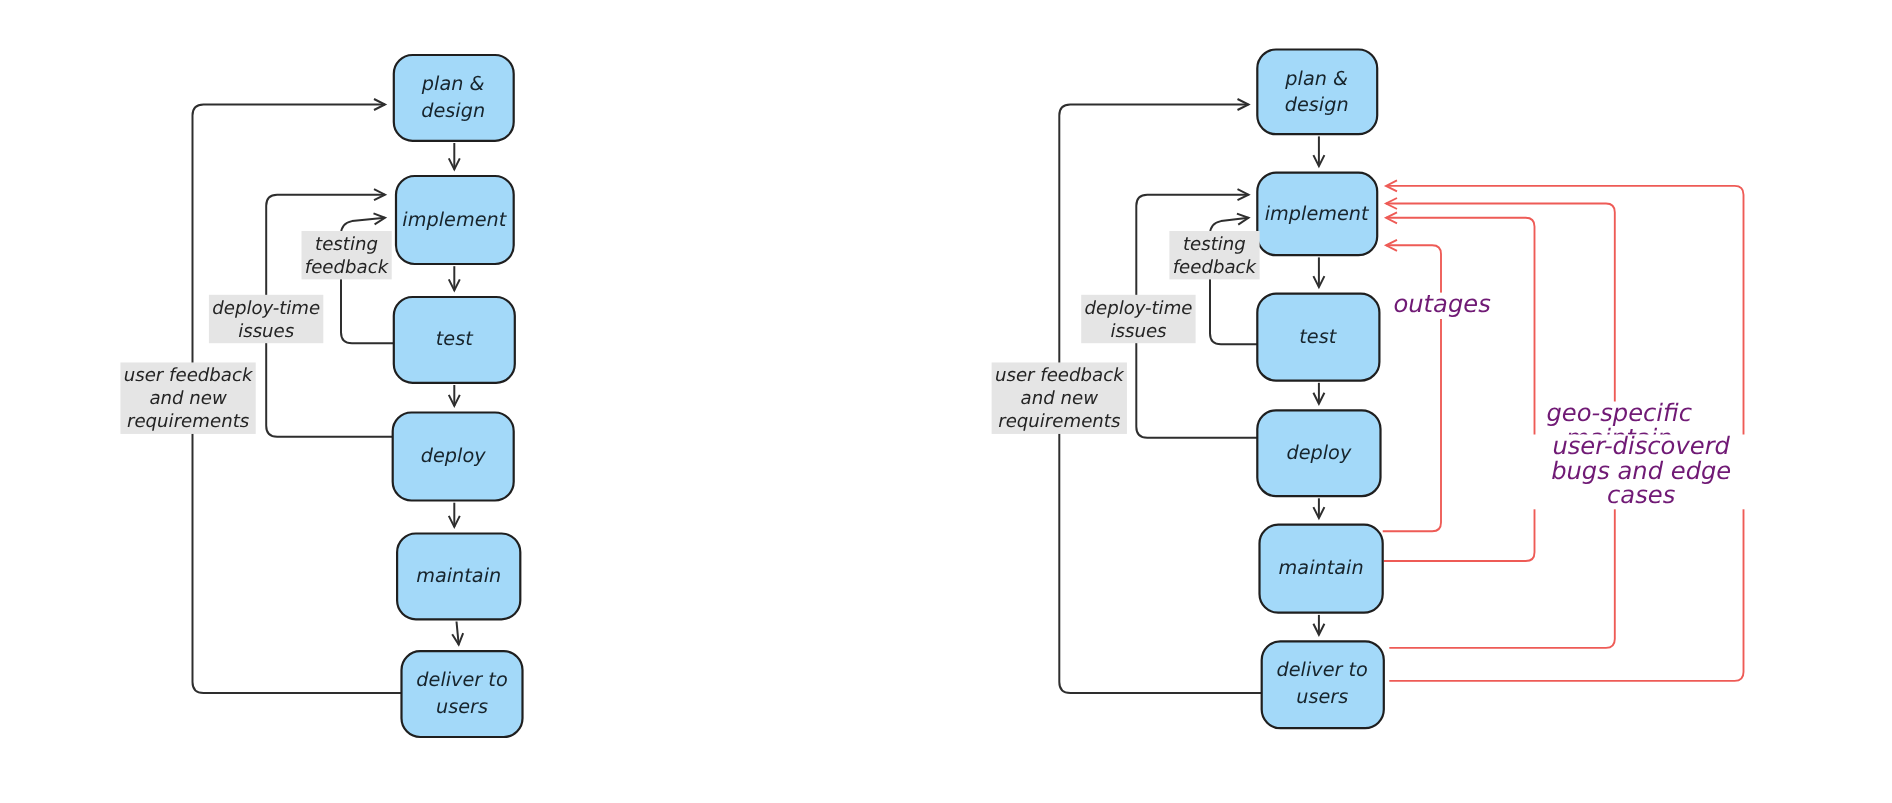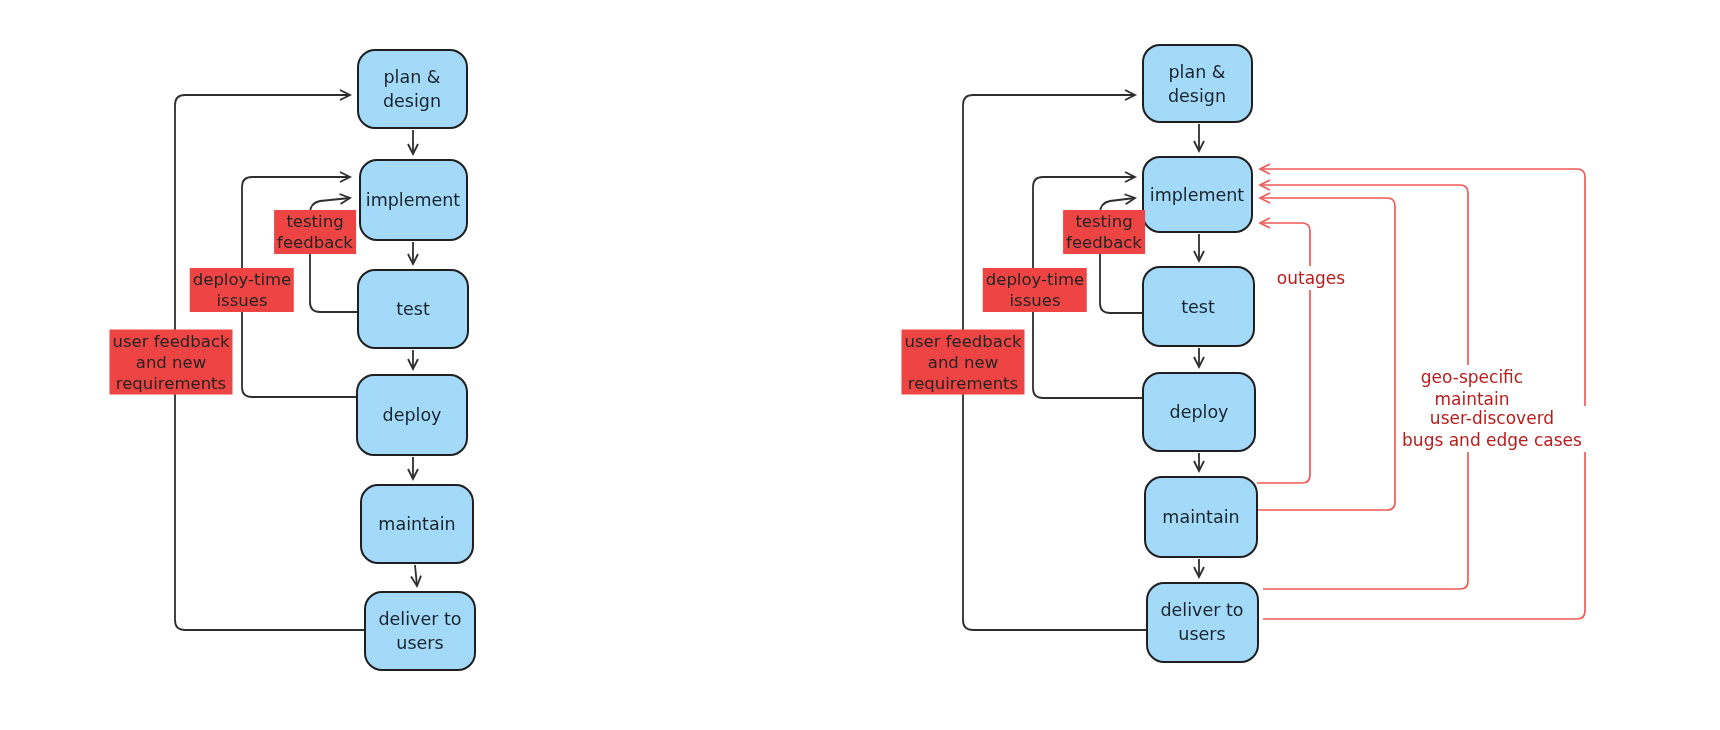--- a/index.html
+++ b/index.html
@@ -2,49 +2,50 @@
 <html><head>
 <meta charset="utf-8">
 <style>
   html,body{margin:0;padding:0;background:#ffffff;}
   #canvas{
     position:relative;
     width:1720px;height:730px;
     background:#ffffff;
     font-family:"DejaVu Sans", sans-serif;
     overflow:hidden;
+    font-style:italic;
   }
   #wires{position:absolute;left:0;top:0;}
   .lbl{
     position:absolute;
     transform:translate(-50%,-50%);
     text-align:center;
     white-space:pre-line;
     color:#1f1f1f;
     pointer-events:none;
   }
   .node-label{
     font-size:17.5px;
     line-height:24px;
     font-weight:500;
     color:#17242c;
   }
   .loop-label{
     font-size:16.5px;
     line-height:21px;
-    background:#ef4444;
+    background:#e5e5e5;
     padding:1px 3px;
     color:#242424;
   }
   .fail-label{
-    font-size:17px;
+    font-size:22px;
     line-height:22px;
     background:#ffffff;
     padding:1px 4px;
-    color:#b91c1c;
+    color:#701a75;
   }
   .caption{
     font-size:30px;
     line-height:34px;
     font-weight:600;
     letter-spacing:0.5px;
     color:#1c1c1c;
   }
 </style>
 </head>

